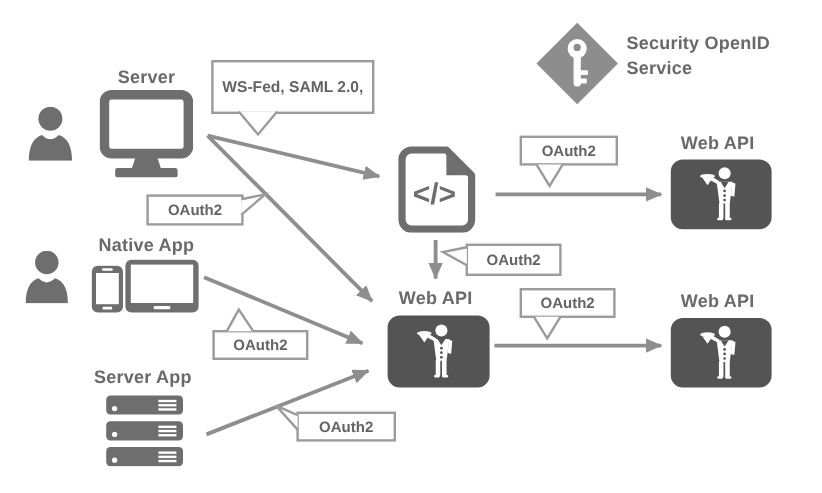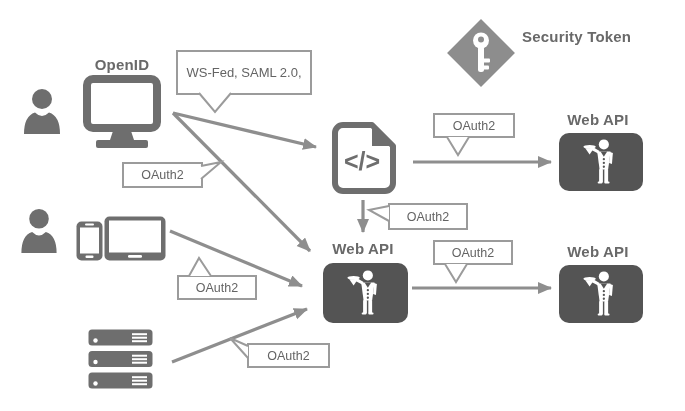--- a/index.html
+++ b/index.html
@@ -10,21 +10,21 @@
   .lbl{
     position:absolute;text-align:center;font-weight:bold;font-size:15px;
     color:#696969;letter-spacing:.2px;white-space:nowrap;
   }
   .lbl-left{text-align:left;}
   .bubble{
     position:absolute;background:#fff;border:2px solid #9b9b9b;box-sizing:border-box;
     display:flex;align-items:center;justify-content:center;z-index:4;
   }
   .bubble .btxt{
-    font-weight:normal;color:#646464;font-size:12.5px;text-align:right;line-height:16px;
+    font-weight:bold;color:#646464;font-size:12.5px;text-align:right;line-height:16px;
     white-space:nowrap;
   }
   .bubble .btxt.big{font-size:13px;line-height:17px;}
   .tail{position:absolute;z-index:5;overflow:visible;}
   .tail path{fill:#ffffff;stroke:#9b9b9b;stroke-width:2;stroke-linecap:butt;stroke-linejoin:miter;}
   .arrow-layer{position:absolute;left:0;top:0;z-index:1;}
   .arrow-layer line{stroke:#8e8e8e;stroke-width:3.2;}
   .icon{position:absolute;z-index:2;}
   .fill-gray{fill:#6e6e6e;}
   .apibox{
@@ -80,45 +80,47 @@
     </defs>
     <line x1="173" y1="113" x2="316" y2="147" marker-end="url(#ah)"></line>
     <line x1="173" y1="113" x2="310" y2="251" marker-end="url(#ah)"></line>
     <line x1="170" y1="231" x2="302" y2="286" marker-end="url(#ah)"></line>
     <line x1="172" y1="362" x2="307" y2="309" marker-end="url(#ah)"></line>
     <line x1="413" y1="162" x2="551" y2="162" marker-end="url(#ah)"></line>
     <line x1="363" y1="200" x2="363" y2="232" marker-end="url(#ah)"></line>
     <line x1="412" y1="288" x2="551" y2="288" marker-end="url(#ah)"></line>
   </svg>
 
-  <div class="lbl" style="left:72px;top:56px;width:100px">OpenID</div>
+  <div class="lbl" style="left:72px;top:56px;width:100px">Server</div>
   <svg class="icon fill-gray" style="left:22px;top:89px" width="40" height="45" viewBox="0 0 40 45">
     <use href="#sym-person"></use>
   </svg>
   <svg class="icon" style="left:83px;top:75px" width="78" height="73" viewBox="0 0 78 73">
     <rect x="4" y="4" width="70" height="49" rx="6" fill="#fff" stroke="#6e6e6e" stroke-width="8"></rect>
     <path d="M31,53 h16 l4,12 h-24 Z" fill="#6e6e6e"></path>
     <rect x="13" y="65" width="52" height="8" rx="2" fill="#6e6e6e"></rect>
   </svg>
 
+  <div class="lbl" style="left:72px;top:196px;width:100px">Native App</div>
   <svg class="icon fill-gray" style="left:19px;top:209px" width="40" height="44" viewBox="0 0 40 45">
     <use href="#sym-person"></use>
   </svg>
   <svg class="icon" style="left:76px;top:221px" width="27" height="40" viewBox="0 0 27 40">
     <rect x="0.5" y="0.5" width="26" height="39" rx="5" fill="#6e6e6e"></rect>
     <rect x="4" y="6.5" width="19" height="26" fill="#fff"></rect>
     <rect x="9" y="2.6" width="9" height="2" rx="1" fill="#fff"></rect>
     <rect x="9.5" y="34.6" width="8" height="2.4" rx="1" fill="#fff"></rect>
   </svg>
   <svg class="icon" style="left:104px;top:216px" width="62" height="45" viewBox="0 0 62 45">
     <rect x="0.5" y="0.5" width="61" height="44" rx="5" fill="#6e6e6e"></rect>
     <rect x="5" y="4.5" width="52" height="32" fill="#fff"></rect>
     <rect x="24" y="39" width="14" height="2.8" rx="1.2" fill="#fff"></rect>
   </svg>
 
+  <div class="lbl" style="left:69px;top:306px;width:100px">Server App</div>
   <svg class="icon fill-gray" style="left:88px;top:329px" width="65" height="60" viewBox="0 0 65 60">
     <use href="#sym-server-unit" y="0" width="65" height="17"></use>
     <use href="#sym-server-unit" y="21.5" width="65" height="17"></use>
     <use href="#sym-server-unit" y="43" width="65" height="17"></use>
   </svg>
 
   <svg class="icon" style="left:331px;top:121px" width="66" height="73" viewBox="0 0 66 73">
     <path d="M12,4 H41 L62,25 V62 a8,8 0 0 1 -8,8 H12 a8,8 0 0 1 -8,-8 V12 a8,8 0 0 1 8,-8 Z" fill="#fff" stroke="#6e6e6e" stroke-width="6" stroke-linejoin="round"></path>
     <path d="M41,5 L61,25 L41,25 Z" fill="#6e6e6e"></path>
     <text x="31" y="49" text-anchor="middle" font-family="Liberation Sans,sans-serif" font-size="25" font-weight="bold" fill="#6e6e6e">&lt;/&gt;</text>
@@ -126,21 +128,22 @@
 
   <div class="diamond"></div>
   <svg class="icon" style="left:470px;top:32px;z-index:3" width="22" height="42" viewBox="0 0 22 42">
     <circle cx="11" cy="8.5" r="8" fill="#fff"></circle>
     <circle cx="11" cy="7.5" r="3" fill="#8d8d8d"></circle>
     <rect x="8" y="14" width="6" height="26" rx="2.5" fill="#fff"></rect>
     <rect x="12" y="26.5" width="8" height="4" rx="1" fill="#fff"></rect>
     <rect x="12" y="33.5" width="7" height="4" rx="1" fill="#fff"></rect>
   </svg>
   <div class="lbl lbl-left" style="left:522px;top:26px;width:130px;line-height:21px">
-    <div>Security Token</div>
+    <div>Security OpenID</div>
+    <div>Service</div>
   </div>
 
   <div class="lbl" style="left:548px;top:111px;width:100px">Web API</div>
   <div class="apibox" style="left:559px;top:133px">
     <svg style="position:absolute;left:23px;top:5px" width="38" height="48" viewBox="0 0 40 50">
         <use href="#sym-waiter"></use>
       </svg>
   </div>
 
   <div class="lbl" style="left:313px;top:240px;width:100px">Web API</div>

